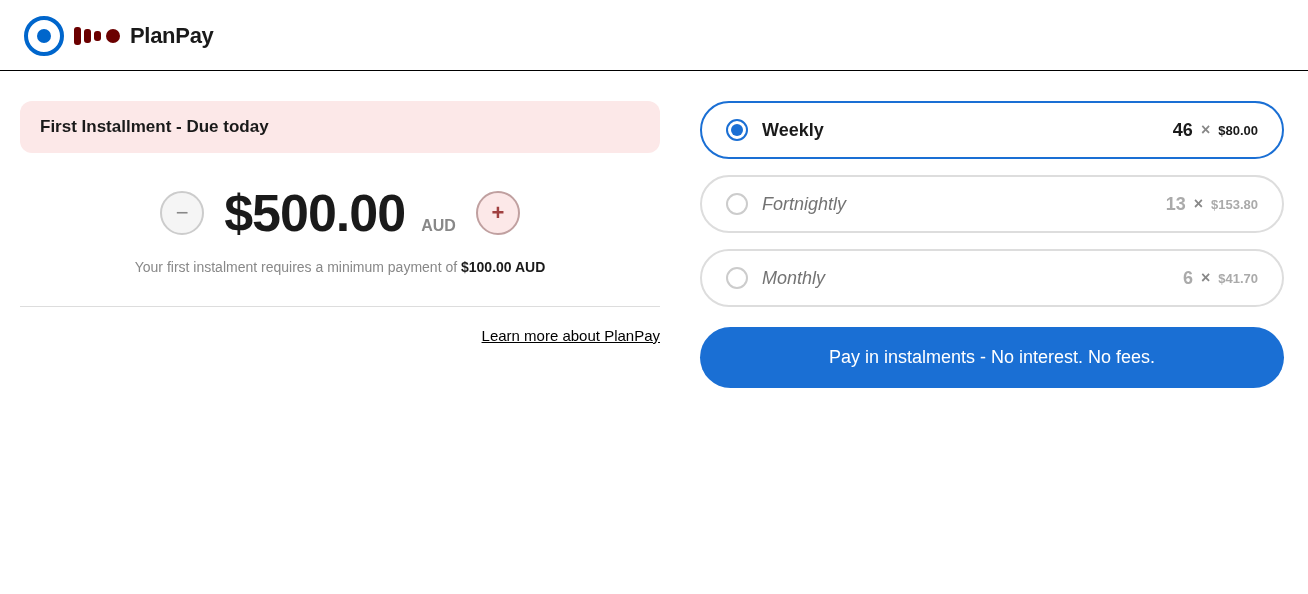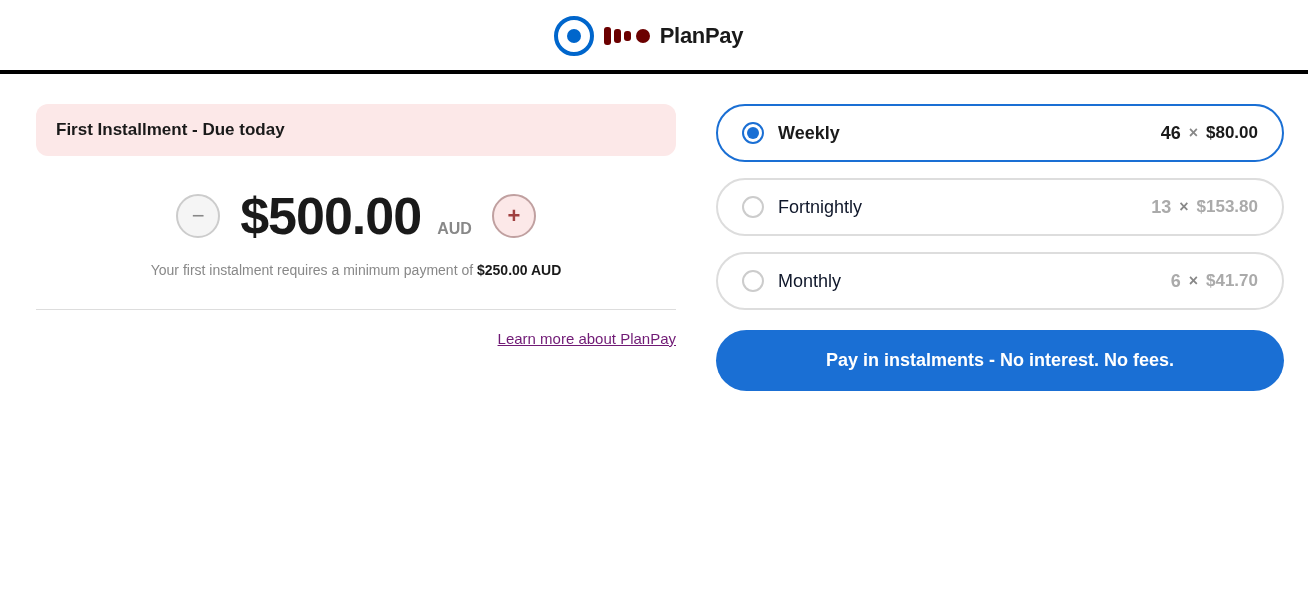--- a/index.html
+++ b/index.html
@@ -7,23 +7,22 @@
       font-family: -apple-system, BlinkMacSystemFont, 'Segoe UI', Arial, sans-serif;
       background: #fff;
       width: 1308px;
       min-height: 594px;
       overflow: hidden;
     }
 
     .header {
       display: flex;
       align-items: center;
-      padding: 16px 24px 14px 13px;
-      border-bottom: 4px solid #000000;
-      justify-content: center;
+      padding: 16px 24px 14px 24px;
+      border-bottom: 1px solid #000000;
     }
 
     .logo-circle {
       width: 40px;
       height: 40px;
       border-radius: 50%;
       border: 4px solid #0066cc;
       background: #fff;
       display: flex;
       align-items: center;
@@ -68,21 +67,21 @@
 
     .logo-text {
       font-size: 22px;
       font-weight: 600;
       color: #1a1a1a;
       letter-spacing: -0.3px;
     }
 
     .main-content {
       display: flex;
-      padding: 30px 24px 20px 36px;
+      padding: 30px 24px 20px 20px;
       gap: 40px;
       align-items: flex-start;
     }
 
     .left-panel {
       flex: 0 0 640px;
       max-width: 640px;
     }
 
     .right-panel {
@@ -164,21 +163,21 @@
     .divider {
       border: none;
       border-top: 1px solid #ddd;
       margin: 28px 0 20px 0;
     }
 
     .learn-more-link {
       display: block;
       text-align: right;
       font-size: 15px;
-      color: #701a75;
+      color: #000000;
       text-decoration: underline;
       cursor: pointer;
     }
 
     
     .cadence-options {
       display: flex;
       flex-direction: column;
       gap: 16px;
     }
@@ -225,22 +224,23 @@
     }
 
     .cadence-label {
       font-size: 18px;
       font-weight: 700;
       color: #1a1a1a;
       flex: 1;
     }
 
     .cadence-option:not(.selected) .cadence-label {
-      color: #0f172a;
+      color: #737373;
       font-weight: 500;
+      font-style: italic;
     }
 
     .cadence-details {
       display: flex;
       align-items: center;
       gap: 8px;
       font-size: 18px;
       font-weight: 700;
       color: #1a1a1a;
     }
@@ -253,34 +253,34 @@
     .cadence-count {
       font-size: 18px;
     }
 
     .cadence-x {
       font-size: 16px;
       color: #888;
     }
 
     .cadence-amount {
-      font-size: 17px;
+      font-size: 13px;
     }
 
     .pay-button {
       display: block;
       width: 100%;
       margin-top: 20px;
       background: #1a6fd4;
       color: #fff;
       border: none;
       border-radius: 40px;
       padding: 20px 30px;
       font-size: 18px;
-      font-weight: 700;
+      font-weight: 400;
       cursor: pointer;
       text-align: center;
     }
   </style>
 </head>
 <body>
 
 <div class="header">
   <div class="logo-circle">
     <div class="logo-circle-inner"></div>
@@ -304,21 +304,21 @@
     <div class="amount-row">
       <button class="amount-btn minus">−</button>
       <div class="amount-display">
         <span class="amount-value">$500.00</span>
         <span class="amount-currency">AUD</span>
       </div>
       <button class="amount-btn plus">+</button>
     </div>
 
     <p class="amount-note">
-      <span>Your first instalment requires a minimum payment of </span><strong>$250.00 AUD</strong>
+      <span>Your first instalment requires a minimum payment of </span><strong>$100.00 AUD</strong>
     </p>
 
     <hr class="divider">
 
     <a class="learn-more-link">Learn more about PlanPay</a>
   </div>
 
   <div class="right-panel">
 
     <div class="cadence-options">

